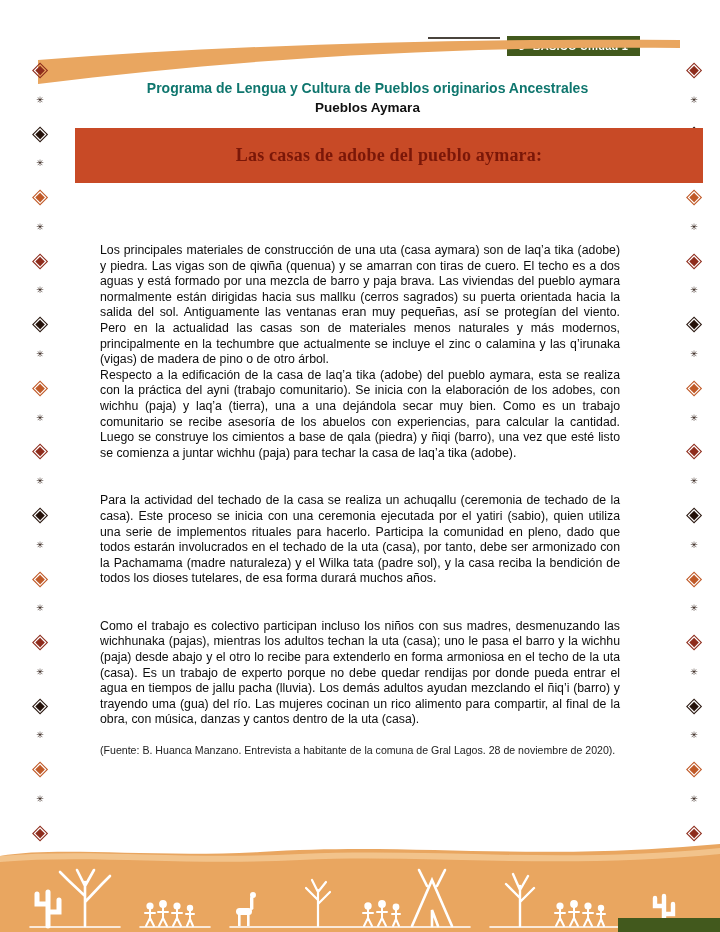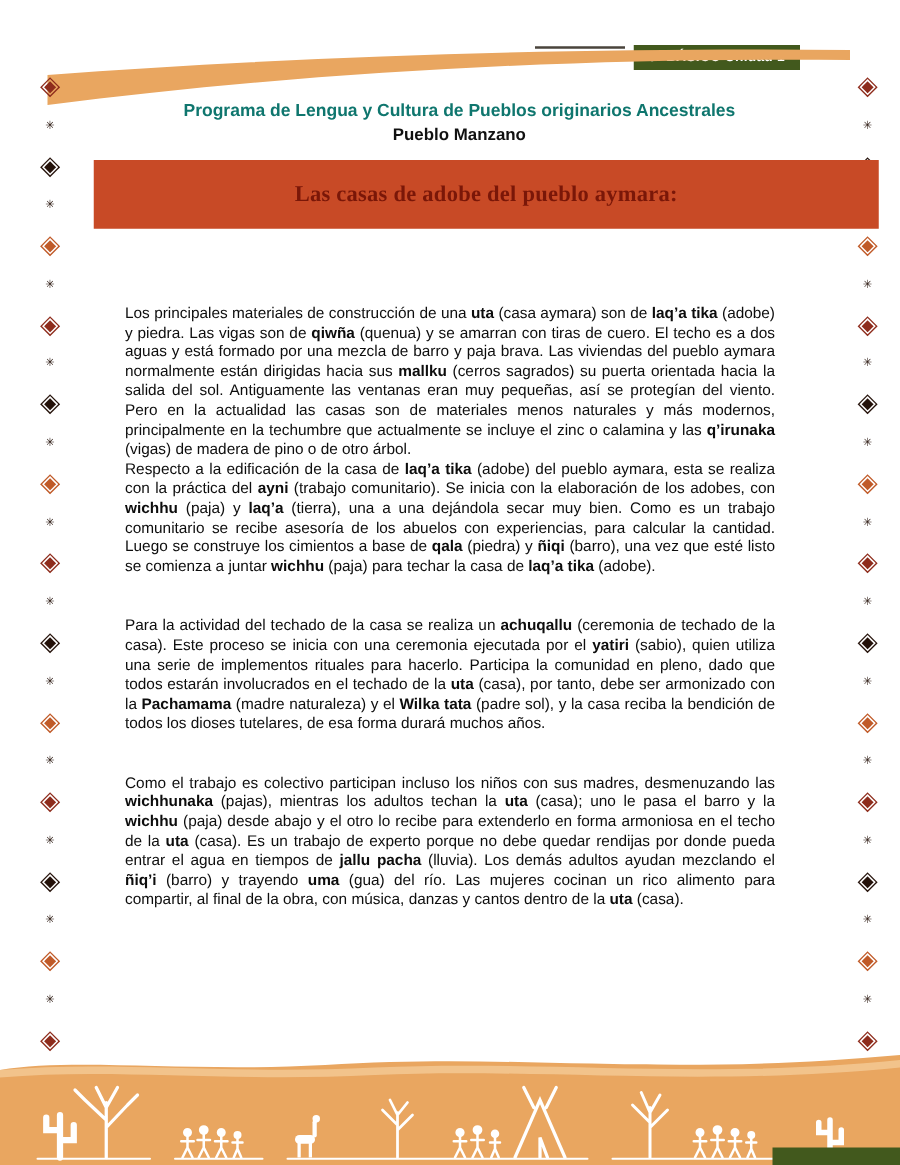--- a/index.html
+++ b/index.html
@@ -45,21 +45,21 @@
     font-family:"Liberation Serif",serif;
     font-weight:bold;font-size:18px;color:#7a1708;letter-spacing:.2px;
   }
   
   .body-text{
     position:absolute;top:243px;left:100px;width:520px;
     font-size:12.3px;line-height:15.6px;color:#0d0d0d;text-align:justify;
   }
   .body-text p{margin:0;}
   .body-text p.spaced{margin-top:32px;}
-  .body-text b{font-weight:bold;}
+  .body-text b{font-weight:normal;}
   .source-citation{
     margin-top:15px;font-size:10.6px;color:#222;text-align:left;
   }
   
   .footer-band{position:absolute;left:0;right:0;bottom:0;height:92px;z-index:1;}
   .footer-corner-accent{
     position:absolute;right:0;bottom:0;width:102px;height:14px;background:#42591d;z-index:4;
   }
 </style>
 </head>
@@ -121,31 +121,32 @@
   </div>
 
 <div class="header-rule"></div>
 <div class="unit-badge">3° BÁSICO Unidad 1</div>
 
 <svg class="swoosh" viewBox="0 0 664 52" preserveAspectRatio="none" aria-hidden="true">
   <path d="M10,22 C220,6 450,0 652,2 L652,10 C450,8 230,18 10,46 Z" fill="#e9a660"></path>
 </svg>
 
 <div class="program-title">Programa de Lengua y Cultura de Pueblos originarios Ancestrales</div>
-<div class="program-subtitle">Pueblo Manzano</div>
+<div class="program-subtitle">Pueblos Aymara</div>
 
 <div class="section-banner">
   <span class="section-banner-title">Las casas de adobe del pueblo aymara:</span>
 </div>
 
 <div class="body-text">
   <p><span>Los principales materiales de construcción de una </span><b>uta</b><span> (casa aymara) son de </span><b>laq’a tika</b><span> (adobe) y piedra. Las vigas son de </span><b>qiwña</b><span> (quenua) y se amarran con tiras de cuero. El techo es a dos aguas y está formado por una mezcla de barro y paja brava. Las viviendas del pueblo aymara normalmente están dirigidas hacia sus </span><b>mallku</b><span> (cerros sagrados) su puerta orientada hacia la salida del sol. Antiguamente las ventanas eran muy pequeñas, así se protegían del viento. Pero en la actualidad las casas son de materiales menos naturales y más modernos, principalmente en la techumbre que actualmente se incluye el zinc o calamina y las </span><b>q’irunaka</b><span> (vigas) de madera de pino o de otro árbol.</span></p>
   <p><span>Respecto a la edificación de la casa de </span><b>laq’a tika</b><span> (adobe) del pueblo aymara, esta se realiza con la práctica del </span><b>ayni</b><span> (trabajo comunitario). Se inicia con la elaboración de los adobes, con </span><b>wichhu</b><span> (paja) y </span><b>laq’a</b><span> (tierra), una a una dejándola secar muy bien. Como es un trabajo comunitario se recibe asesoría de los abuelos con experiencias, para calcular la cantidad. Luego se construye los cimientos a base de </span><b>qala</b><span> (piedra) y </span><b>ñiqi</b><span> (barro), una vez que esté listo se comienza a juntar </span><b>wichhu</b><span> (paja) para techar la casa de </span><b>laq’a tika</b><span> (adobe).</span></p>
   <p class="spaced"><span>Para la actividad del techado de la casa se realiza un </span><b>achuqallu</b><span> (ceremonia de techado de la casa). Este proceso se inicia con una ceremonia ejecutada por el </span><b>yatiri</b><span> (sabio), quien utiliza una serie de implementos rituales para hacerlo. Participa la comunidad en pleno, dado que todos estarán involucrados en el techado de la </span><b>uta</b><span> (casa), por tanto, debe ser armonizado con la </span><b>Pachamama</b><span> (madre naturaleza) y el </span><b>Wilka tata</b><span> (padre sol), y la casa reciba la bendición de todos los dioses tutelares, de esa forma durará muchos años.</span></p>
   <p class="spaced"><span>Como el trabajo es colectivo participan incluso los niños con sus madres, desmenuzando las </span><b>wichhunaka</b><span> (pajas), mientras los adultos techan la </span><b>uta</b><span> (casa); uno le pasa el barro y la </span><b>wichhu</b><span> (paja) desde abajo y el otro lo recibe para extenderlo en forma armoniosa en el techo de la </span><b>uta</b><span> (casa). Es un trabajo de experto porque no debe quedar rendijas por donde pueda entrar el agua en tiempos de </span><b>jallu pacha</b><span> (lluvia). Los demás adultos ayudan mezclando el </span><b>ñiq’i</b><span> (barro) y trayendo </span><b>uma</b><span> (gua) del río. Las mujeres cocinan un rico alimento para compartir, al final de la obra, con música, danzas y cantos dentro de la </span><b>uta</b><span> (casa).</span></p>
+  <div class="source-citation">(Fuente: B. Huanca Manzano. Entrevista a habitante de la comuna de Gral Lagos. 28 de noviembre de 2020).</div>
 </div>
 
 <svg class="footer-band" viewBox="0 0 720 92" preserveAspectRatio="none" aria-hidden="true">
   <rect x="0" y="0" width="720" height="92" fill="#e9a660"></rect>
   <path d="M0,0 L720,0 L720,4 C520,22 420,2 260,12 C150,18 60,6 0,16 Z" fill="#ffffff"></path>
   <path d="M0,16 C90,8 180,20 300,14 C440,8 560,24 720,8 L720,14 C560,30 430,14 300,20 C180,26 90,14 0,22 Z" fill="#f3c893" opacity="0.85"></path>
 
   <g stroke="#ffffff" stroke-width="2.6" fill="none" stroke-linecap="round">
     <path d="M85,86 L85,42 M85,56 L68,40 M68,40 L60,32 M85,62 L102,44 M102,44 L110,36 M85,46 L77,30 M85,46 L94,30"></path>
   </g>

